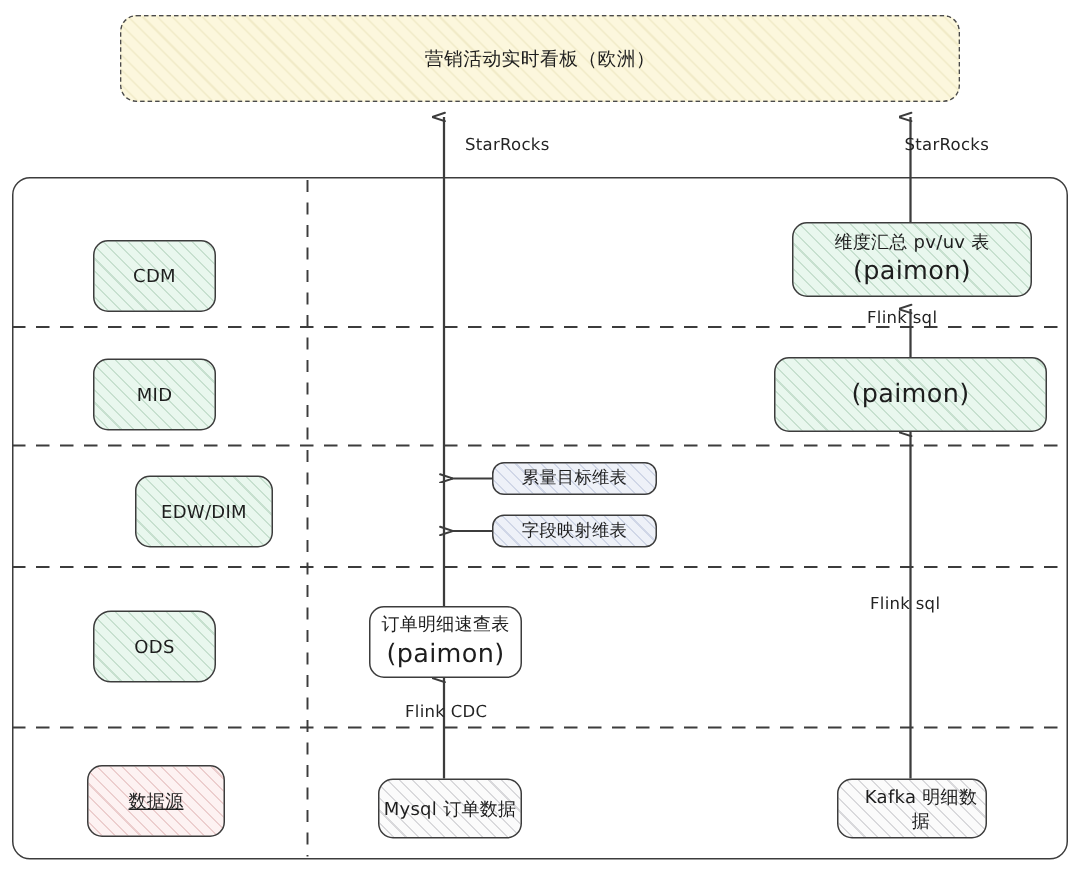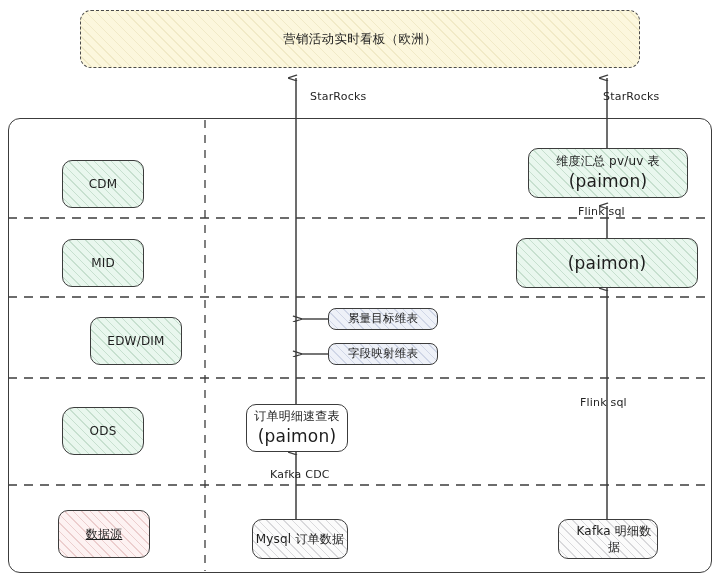--- a/index.html
+++ b/index.html
@@ -231,15 +231,15 @@
   </div>
 
   <div class="edge-label" style="left:310px; top:90px;">StarRocks</div>
 
   <div class="edge-label" style="left:603px; top:90px;">StarRocks</div>
 
   <div class="edge-label" style="left:578px; top:205px;">Flink sql</div>
 
   <div class="edge-label" style="left:580px; top:396px;">Flink sql</div>
 
-  <div class="edge-label" style="left:270px; top:468px;">Kafka CDC</div>
+  <div class="edge-label" style="left:270px; top:468px;">Flink CDC</div>
 
 </div>
 
 </body></html>

